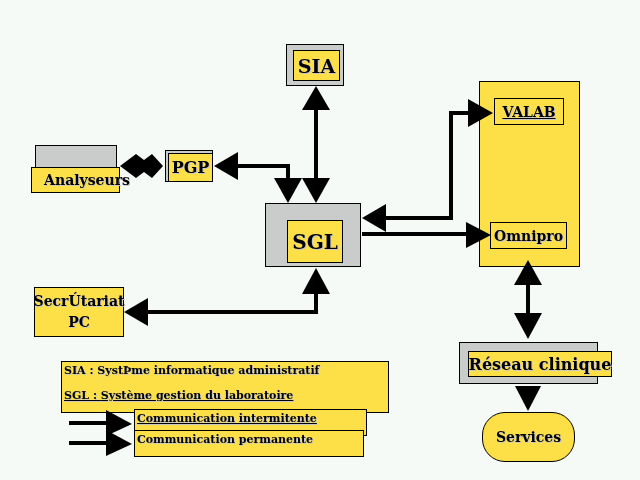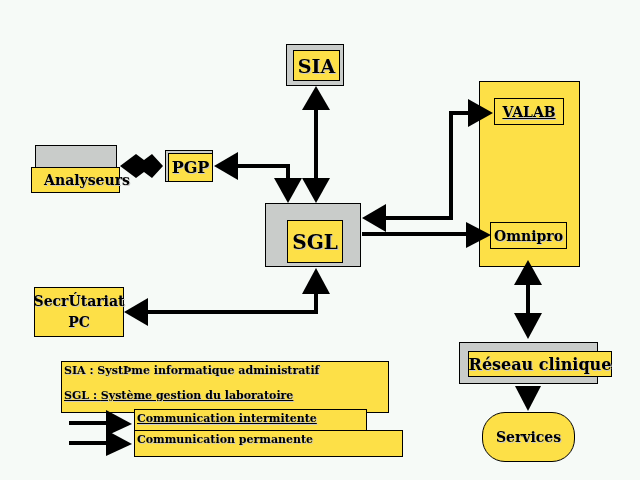--- a/index.html
+++ b/index.html
@@ -66,21 +66,21 @@
     <span>SystÞme informatique administratif</span>
   </div>
   <div class="legend-row u" style="top:27px;left:2px;text-decoration:underline;">
     <span>SGL :</span>
     <span>Système gestion du laboratoire</span>
   </div>
 </div>
 <div class="abs blue" style="left:134px;top:409px;width:233px;height:27px;">
   <div class="legend-row u" style="top:2px;left:2px;text-decoration:underline;">Communication intermitente</div>
 </div>
-<div class="abs blue" style="left:134px;top:430px;width:269px;height:27px;">
+<div class="abs blue" style="left:134px;top:430px;width:230px;height:27px;">
   <div class="legend-row" style="top:2px;left:2px;">Communication permanente</div>
 </div>
 
 <svg class="arrows" viewBox="0 0 640 480">
   <g fill="#000" stroke="#000">
 
     <g>
       <line x1="316" y1="110" x2="316" y2="180" stroke-width="4"></line>
       <polygon points="316,86 302,110 330,110" stroke="none"></polygon>
       <polygon points="316,203 302,178 330,178" stroke="none"></polygon>

